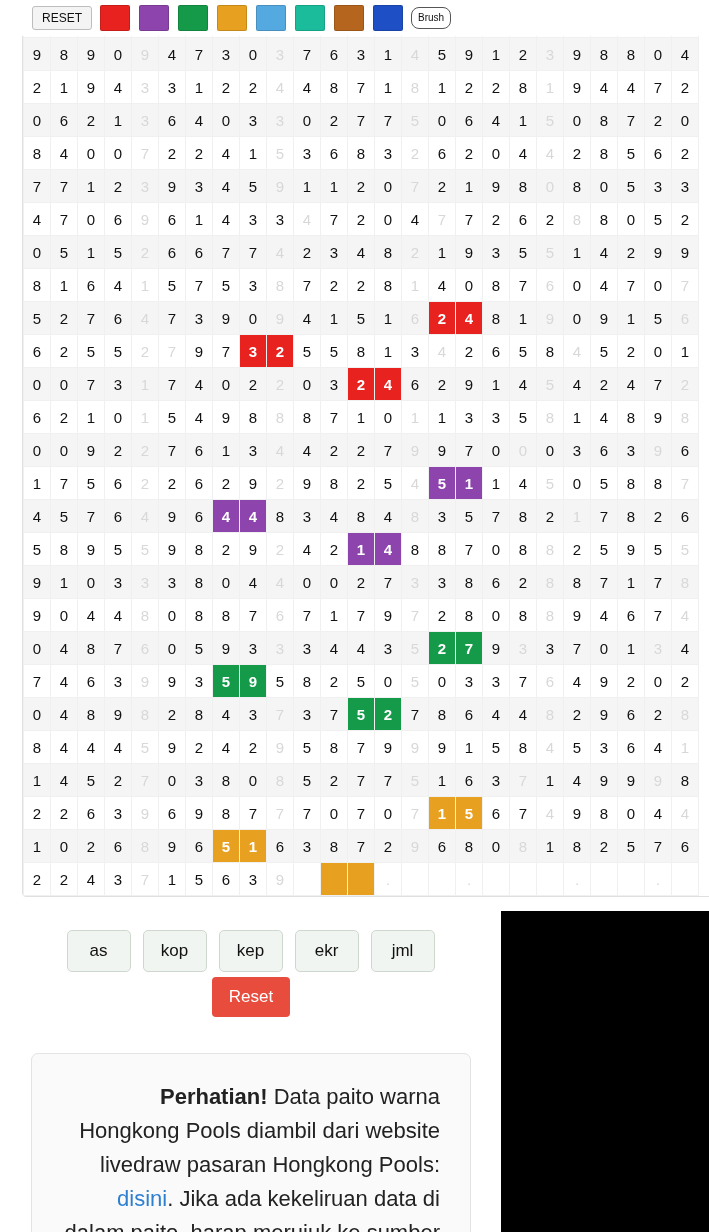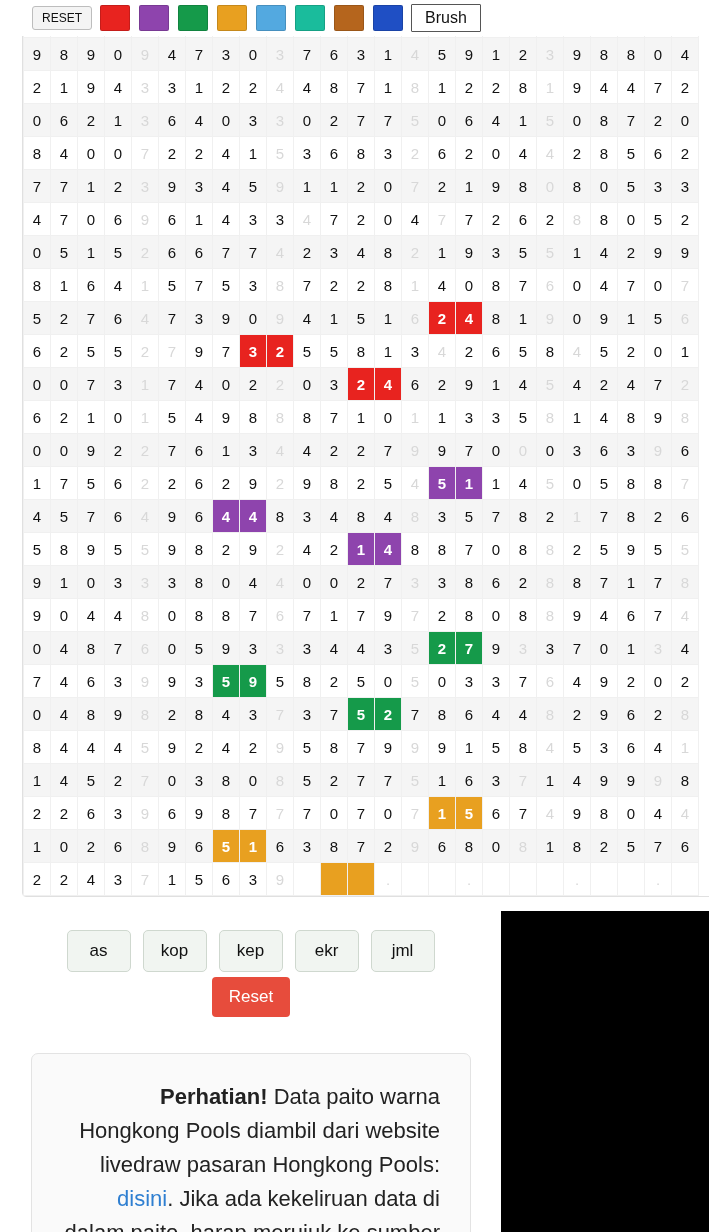--- a/index.html
+++ b/index.html
@@ -41,25 +41,25 @@
     line-height: 1;
   }
   .swatch {
     width: 30px; height: 26px;
     border: 1px solid rgba(0,0,0,0.15);
     border-radius: 2px;
     cursor: pointer;
   }
   .brush-btn {
     font-family: "Liberation Sans", sans-serif;
-    font-size: 16px;
-    padding: 5px 13px;
+    font-size: 10px;
+    padding: 5px 6px;
     background: #ffffff;
     border: 1px solid #555;
-    border-radius: 1px;
+    border-radius: 8px;
     color: #111;
     cursor: pointer;
     line-height: 1;
   }
 
   
   .grid-wrap {
     position: absolute;
     top: 0; left: 0;
     width: 709px;

